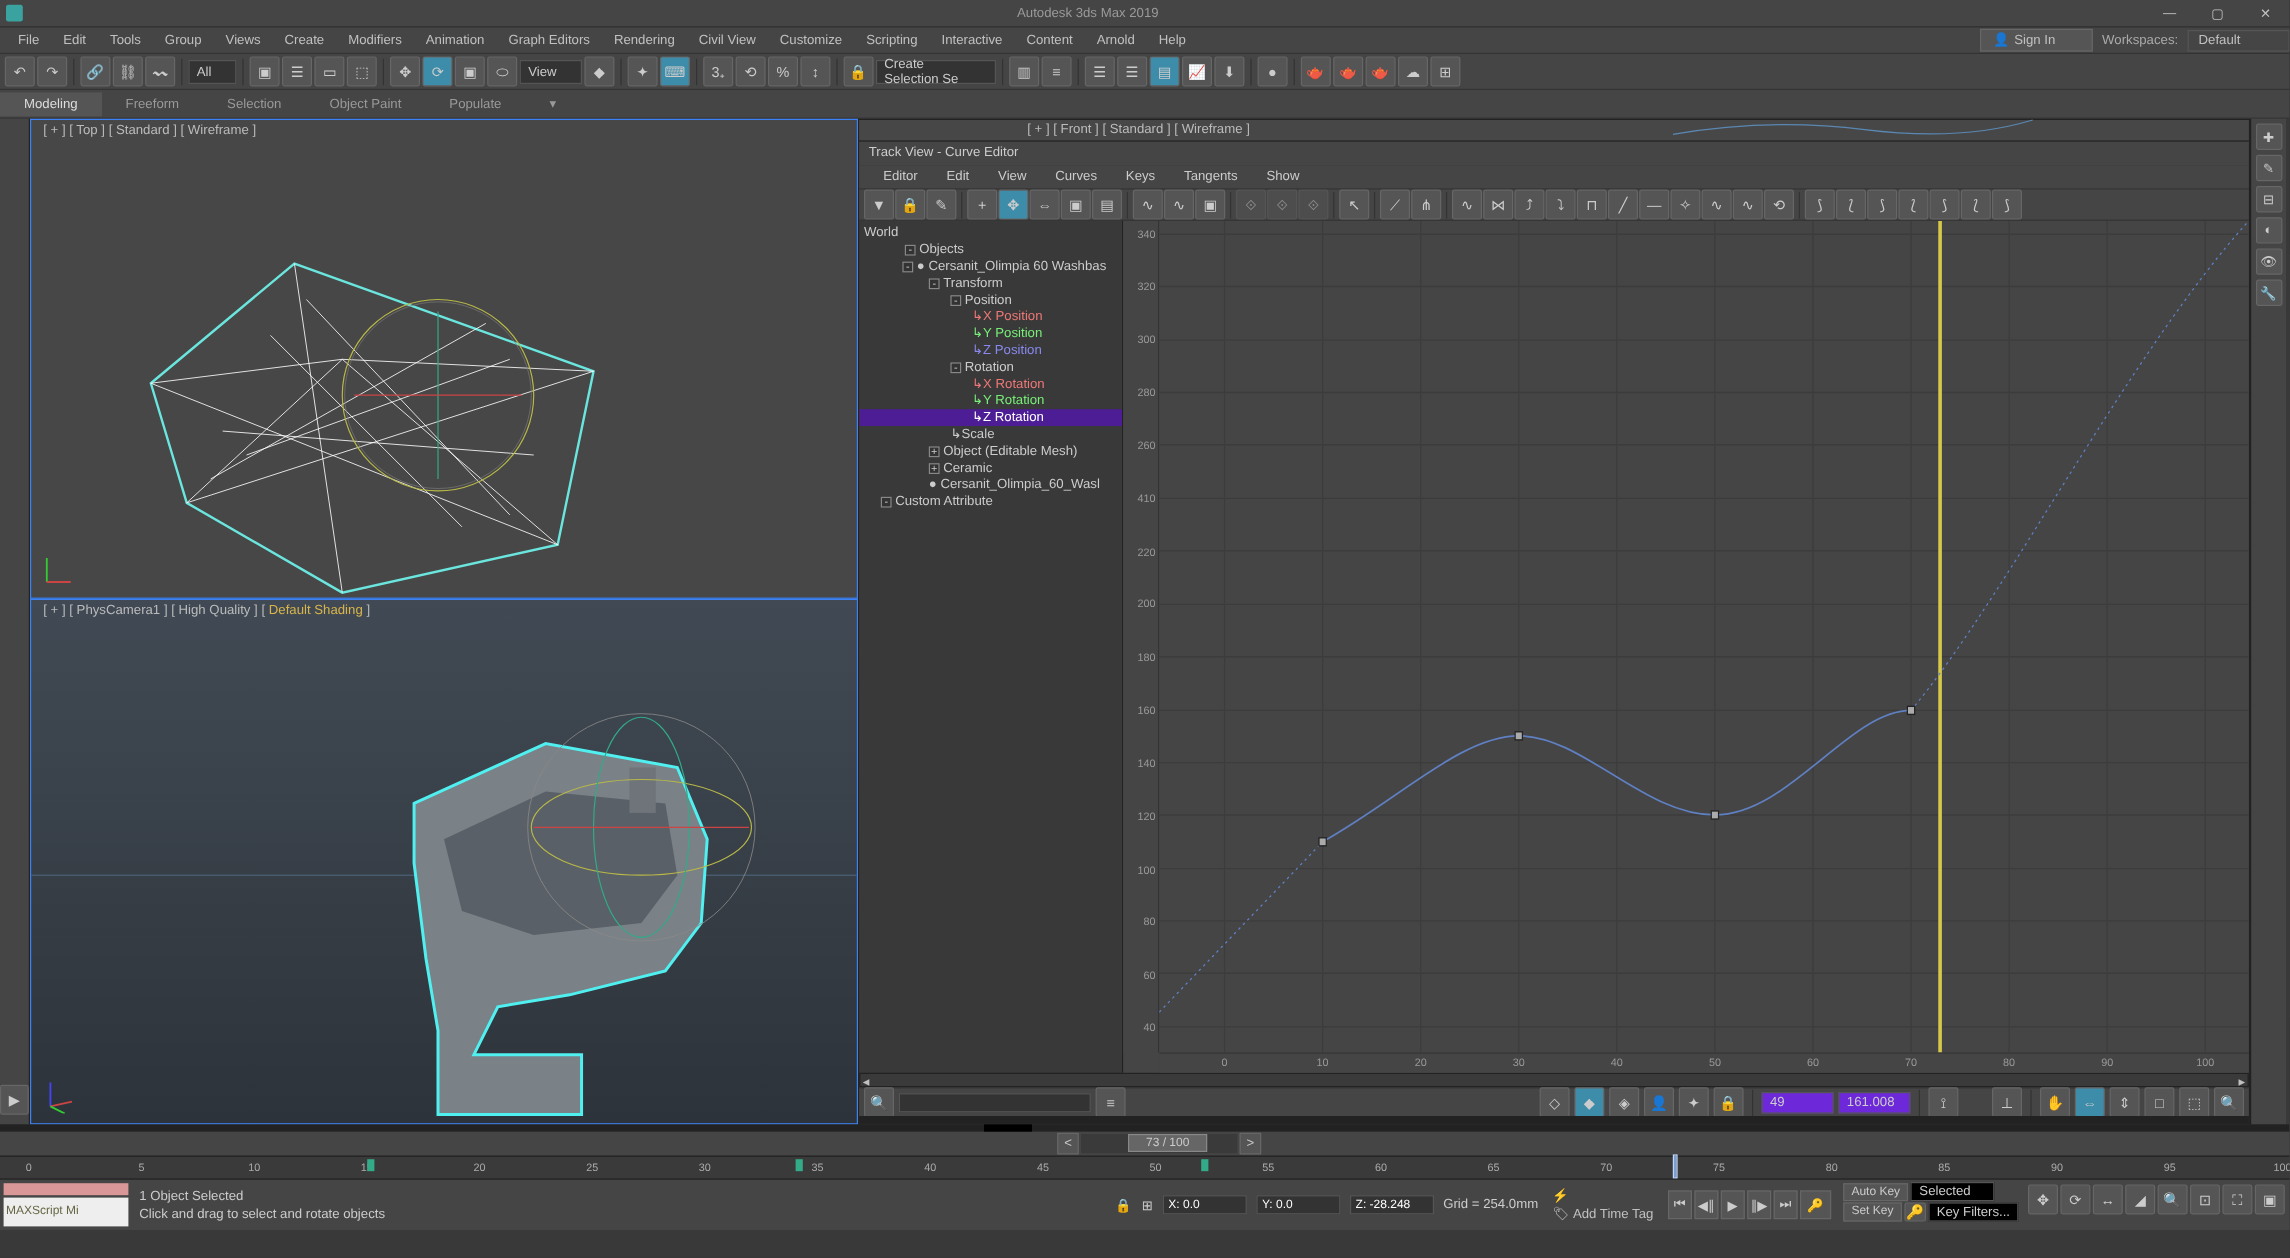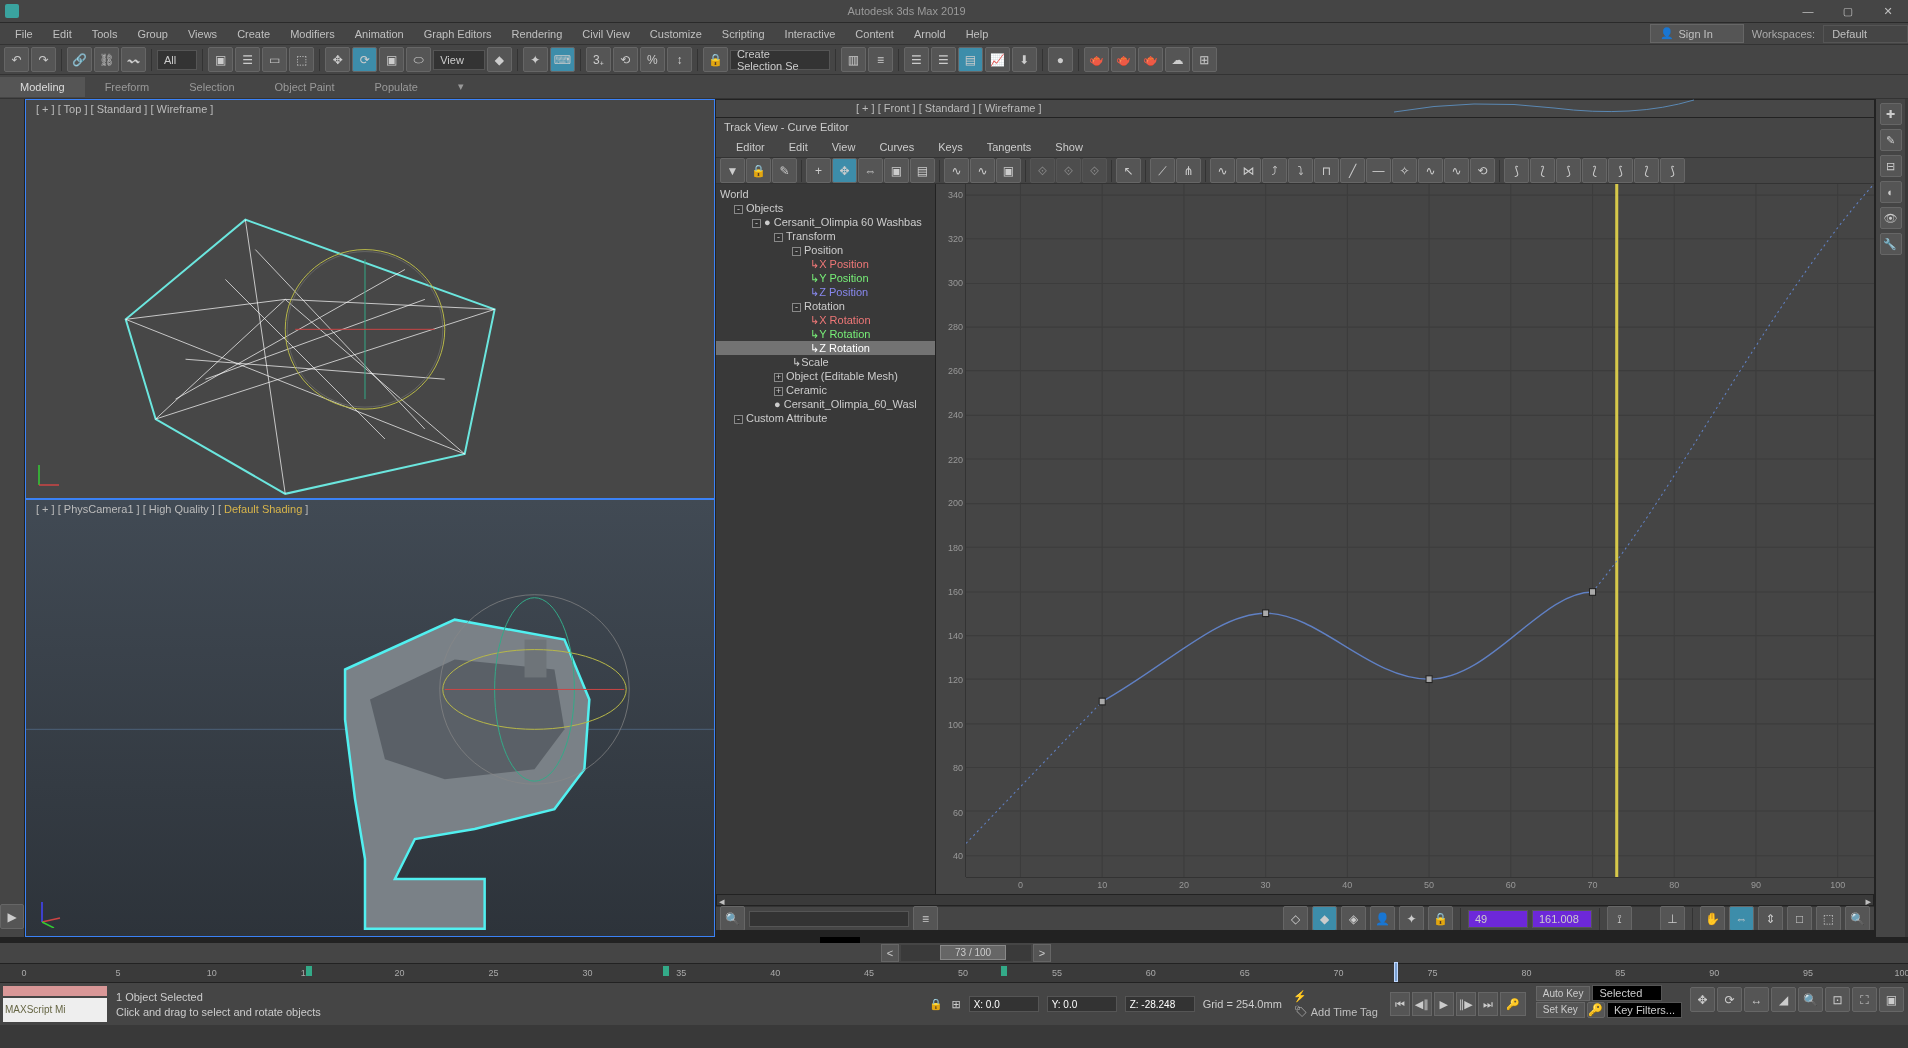--- a/index.html
+++ b/index.html
@@ -43,21 +43,21 @@
 
 
 .track-view { background:#393939; display:flex; flex-direction:column; border:1px solid #222;}
 .tv-title { height: 20px; background: #454545; color: #ccc; padding: 3px 8px; font-size: 11px; }
 .tv-menu { height: 20px; background: #454545; display: flex; padding-left: 8px; border-bottom:1px solid #333;}
 .tv-menu-item { padding: 3px 12px; color: #ccc; cursor:pointer;}
 .tv-toolbar { height: 26px; background: #454545; display: flex; align-items: center; padding: 0 4px; gap:1px; border-bottom:1px solid #333;}
 .tv-content { flex:1; display: flex; overflow:hidden;}
 .tv-tree { width: 220px; background: #393939; color:#ccc; overflow:auto; border-right:1px solid #222; font-size:11px; padding-top:3px;}
 .tree-item { padding: 0 4px; white-space:nowrap; cursor:pointer; line-height:14px; }
-.tree-item.sel { background: #737373; color:#fff;}
+.tree-item.sel { background: #4c1d95; color:#fff;}
 .tree-exp { display:inline-block; width:9px; height:9px; border:1px solid #888; text-align:center; line-height:7px; font-size:9px; margin-right:3px; background:#333;}
 .tv-graph { flex:1; background:#454545; position:relative;}
 .y-axis { position:absolute; left:0; top:0; bottom:17px; width:30px; background:#454545; border-right:1px solid #333;}
 .y-tick { position:absolute; right:2px; font-size:9px; color:#999; transform:translateY(-50%);}
 .x-axis { position:absolute; left:30px; right:0; bottom:0; height:17px; background:#454545; border-top:1px solid #333;}
 .x-tick { position:absolute; top:2px; font-size:9px; color:#999; transform:translateX(-50%);}
 .graph-area { position:absolute; left:30px; right:0; top:0; bottom:17px; background:#454545;}
 .tv-bottom { height: 24px; background:#454545; display:flex; align-items:center; padding:0 4px; gap:4px; border-top:1px solid #333;}
 .tv-input { background:#6d28d9; border:1px solid #555; color:#ccc; padding:1px 6px; height:18px; font-size:11px; width:60px;}
 .scroll-thin{height:12px; background:#3a3a3a; border:1px solid #222;}
@@ -310,21 +310,21 @@
       <div class="tbtn">⟅</div>
       <div class="tbtn">⟆</div>
       <div class="tbtn">⟅</div>
       <div class="tbtn">⟆</div>
       <div class="tbtn">⟅</div>
       <div class="tbtn">⟆</div>
     </div>
     <div class="tv-content">
       <div class="tv-tree">
         <div class="tree-item" style="padding-left:4px;"><span>World</span></div>
-        <div class="tree-item" style="padding-left:18px;"><span class="tree-exp">-</span><span>Objects</span></div>
+        <div class="tree-item" style="padding-left:18px;margin-left:20px;"><span class="tree-exp">-</span><span>Objects</span></div>
         <div class="tree-item" style="padding-left:36px;"><span class="tree-exp">-</span>● <span>Cersanit_Olimpia 60 Washbas</span></div>
         <div class="tree-item" style="padding-left:58px;"><span class="tree-exp">-</span><span>Transform</span></div>
         <div class="tree-item" style="padding-left:76px;"><span class="tree-exp">-</span><span>Position</span></div>
         <div class="tree-item" style="padding-left:94px; color:#e77;">↳<span>X Position</span></div>
         <div class="tree-item" style="padding-left:94px; color:#7e7;">↳<span>Y Position</span></div>
         <div class="tree-item" style="padding-left:94px; color:#88e;">↳<span>Z Position</span></div>
         <div class="tree-item" style="padding-left:76px;"><span class="tree-exp">-</span><span>Rotation</span></div>
         <div class="tree-item" style="padding-left:94px; color:#e77;">↳<span>X Rotation</span></div>
         <div class="tree-item" style="padding-left:94px; color:#7e7;">↳<span>Y Rotation</span></div>
         <div class="tree-item sel" style="padding-left:94px;">↳<span>Z Rotation</span></div>
@@ -334,21 +334,21 @@
         <div class="tree-item" style="padding-left:58px;">● <span>Cersanit_Olimpia_60_Wasl</span></div>
         <div class="tree-item" style="padding-left:18px;"><span class="tree-exp">-</span><span>Custom Attribute</span></div>
       </div>
       <div class="tv-graph">
         <div class="y-axis">
           <span class="y-tick" style="top:1.6%">340</span>
             <span class="y-tick" style="top:8%">320</span>
           <span class="y-tick" style="top:14.3%">300</span>
             <span class="y-tick" style="top:20.7%">280</span>
           <span class="y-tick" style="top:27%">260</span>
-            <span class="y-tick" style="top:33.4%">240</span>
+            <span class="y-tick" style="top:33.4%">410</span>
           <span class="y-tick" style="top:39.8%">220</span>
             <span class="y-tick" style="top:46.1%">200</span>
           <span class="y-tick" style="top:52.5%">180</span>
             <span class="y-tick" style="top:58.9%">160</span>
           <span class="y-tick" style="top:65.2%">140</span>
             <span class="y-tick" style="top:71.6%">120</span>
           <span class="y-tick" style="top:78%">100</span>
             <span class="y-tick" style="top:84.3%">80</span>
           <span class="y-tick" style="top:90.7%">60</span>
             <span class="y-tick" style="top:97%">40</span>

